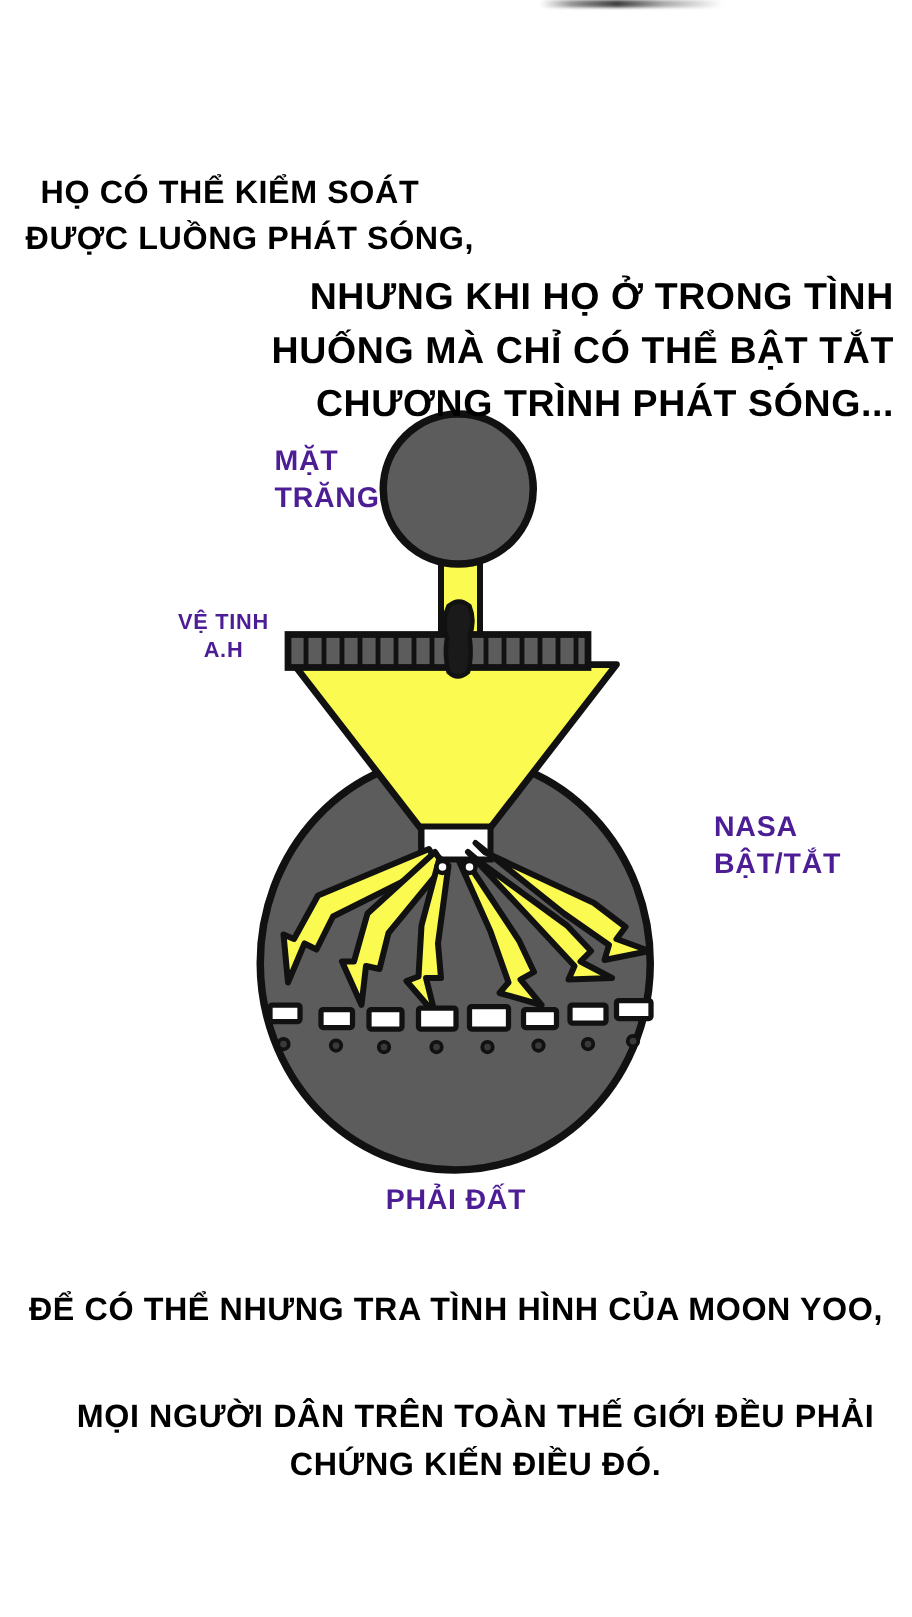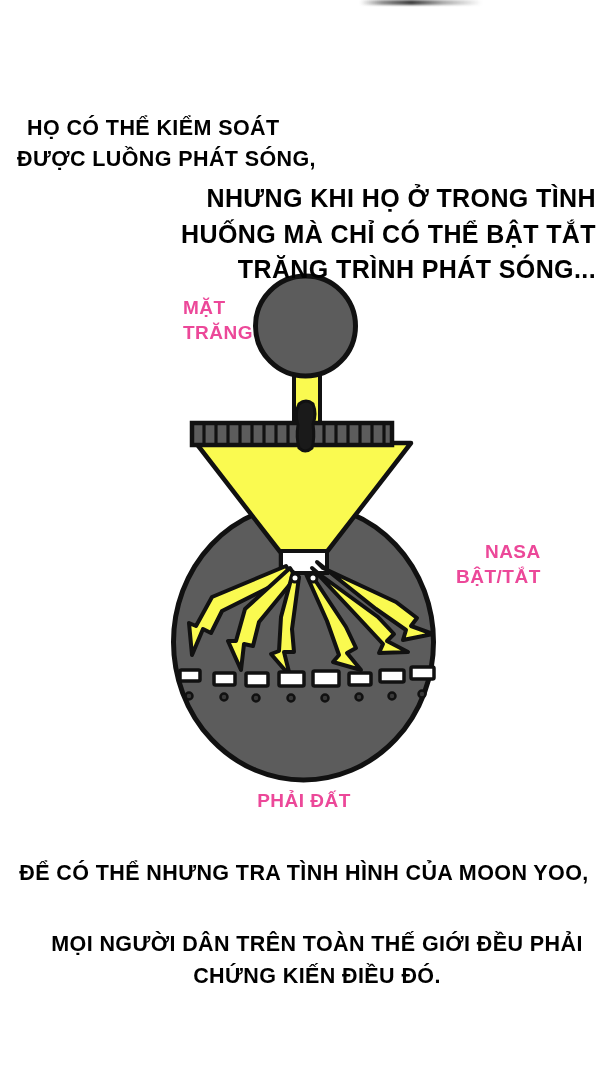--- a/index.html
+++ b/index.html
@@ -56,32 +56,32 @@
                   width: 596px; text-align: right; }
 
   #narr-bot1    { left: 0px;   top: 858px; font-size: 21.5px;
                   width: 608px; text-align: center; }
   #narr-bot2    { left: 13px;   top: 928px; font-size: 21.5px;
                   width: 608px; text-align: center; line-height: 1.5; }
 
   
   .diagram-label {
     position: absolute;
-    color: #ec4899;
+    color: #4c1d95;
     font-weight: 700;
     letter-spacing: 0.5px;
     white-space: nowrap;
     line-height: 1.3;
     font-family: "Liberation Sans", sans-serif;
   }
   .diagram-label .ln { display: block; }
 
   #lbl-moon      { left: 183px; top: 296px; font-size: 19px; text-align: left; }
   #lbl-satellite { left: 112px; top: 406px; font-size: 14.5px; text-align: center; width: 74px; }
-  #lbl-nasa      { left: 456px; top: 540px; font-size: 19px; text-align: right; }
+  #lbl-nasa      { left: 476px; top: 540px; font-size: 19px; text-align: left; }
   #lbl-earth     { left: 0px;   top: 789px; font-size: 19px; width: 608px; text-align: center; }
 
   
   #artwork {
     position: absolute;
     left: 0;
     top: 0;
     width: 608px;
     height: 1078px;
     pointer-events: none;
@@ -197,28 +197,32 @@
   </svg>
 
   <div class="narration" id="narr-top">
     <span class="ln indent-a">HỌ CÓ THỂ KIỂM SOÁT</span>
     <span class="ln">ĐƯỢC LUỒNG PHÁT SÓNG,</span>
   </div>
 
   <div class="narration" id="narr-top2">
     <span class="ln">NHƯNG KHI HỌ Ở TRONG TÌNH</span>
     <span class="ln">HUỐNG MÀ CHỈ CÓ THỂ BẬT TẮT</span>
-    <span class="ln">TRĂNG TRÌNH PHÁT SÓNG...</span>
+    <span class="ln">CHƯƠNG TRÌNH PHÁT SÓNG...</span>
   </div>
 
   <div class="diagram-label" id="lbl-moon">
     <span class="ln">MẶT</span>
     <span class="ln">TRĂNG</span>
   </div>
 
+  <div class="diagram-label" id="lbl-satellite">
+    <span class="ln">VỆ TINH</span>
+    <span class="ln">A.H</span>
+  </div>
 
   <div class="diagram-label" id="lbl-nasa">
     <span class="ln">NASA</span>
     <span class="ln">BẬT/TẮT</span>
   </div>
 
   <div class="diagram-label" id="lbl-earth">PHẢI ĐẤT</div>
 
   <div class="narration" id="narr-bot1">
     <span class="ln">ĐỂ CÓ THỂ NHƯNG TRA TÌNH HÌNH CỦA MOON YOO,</span>

